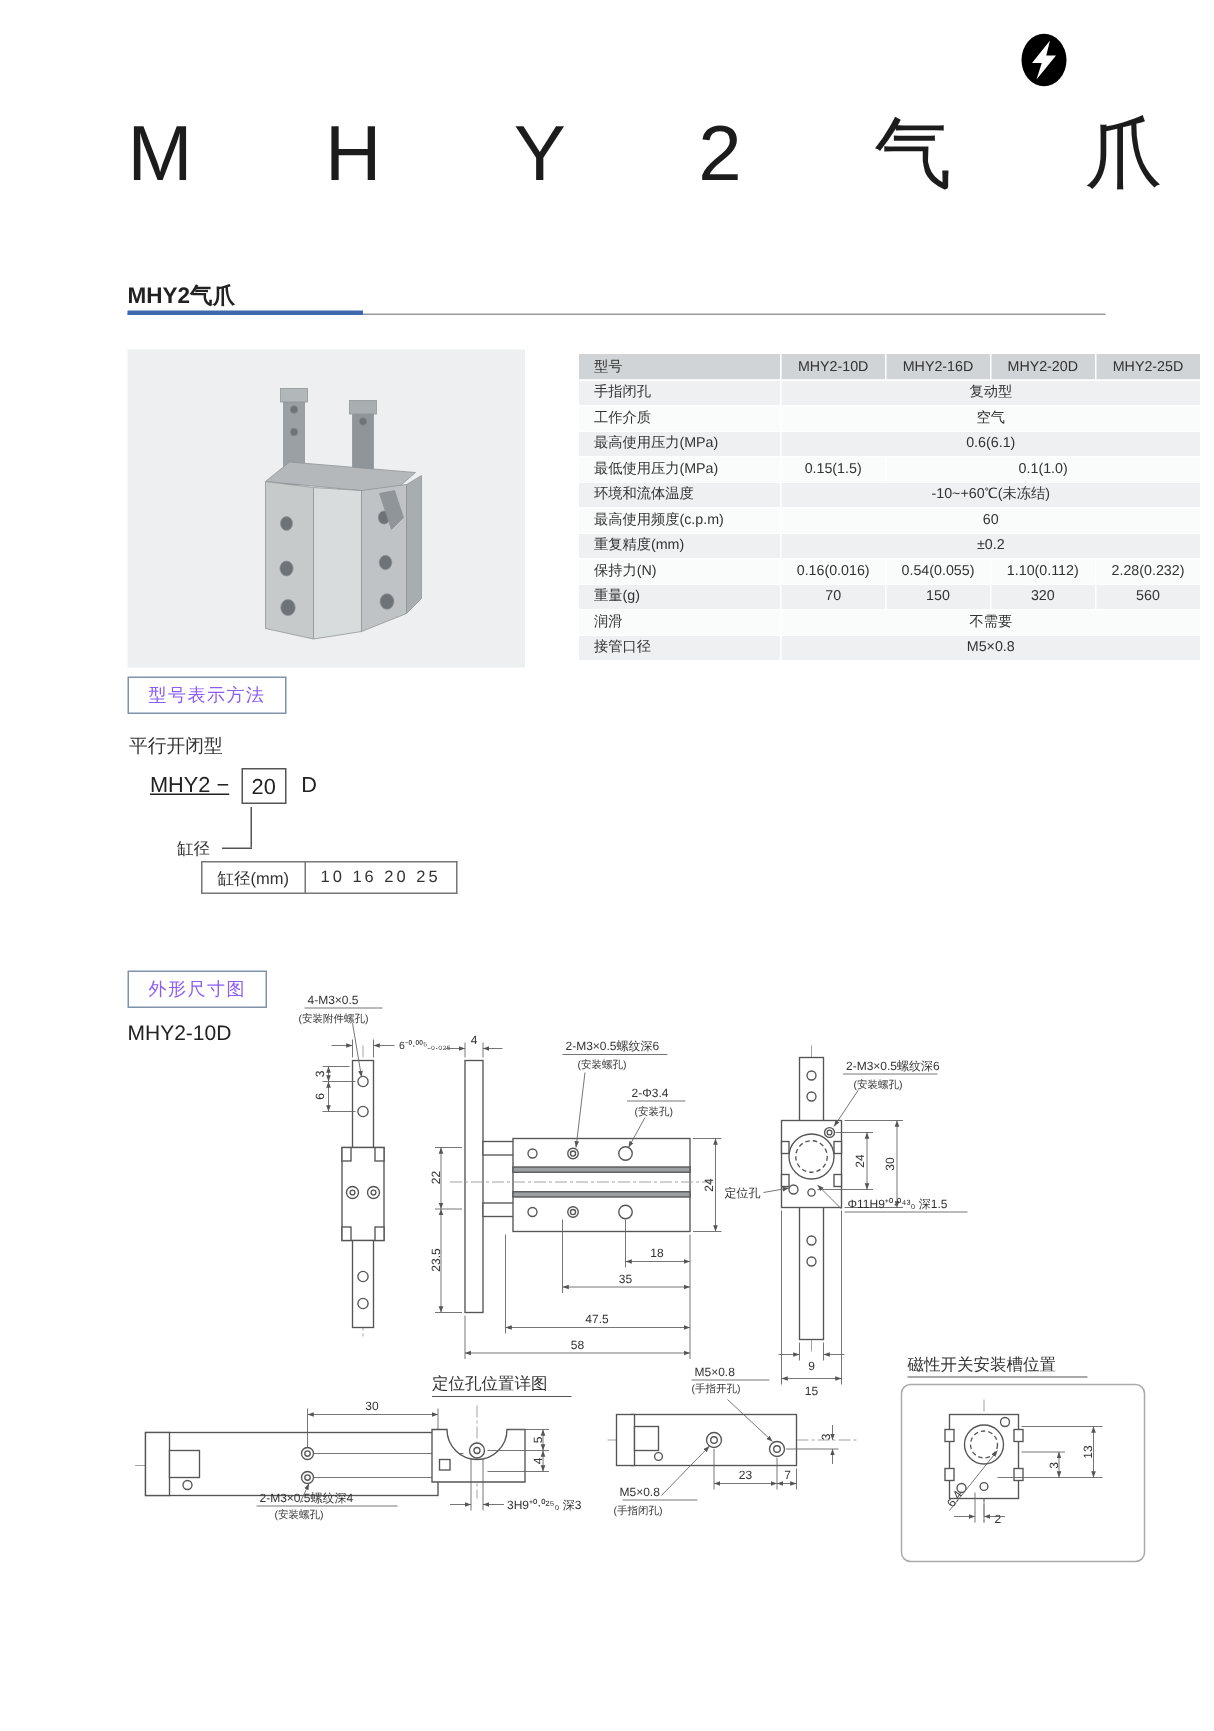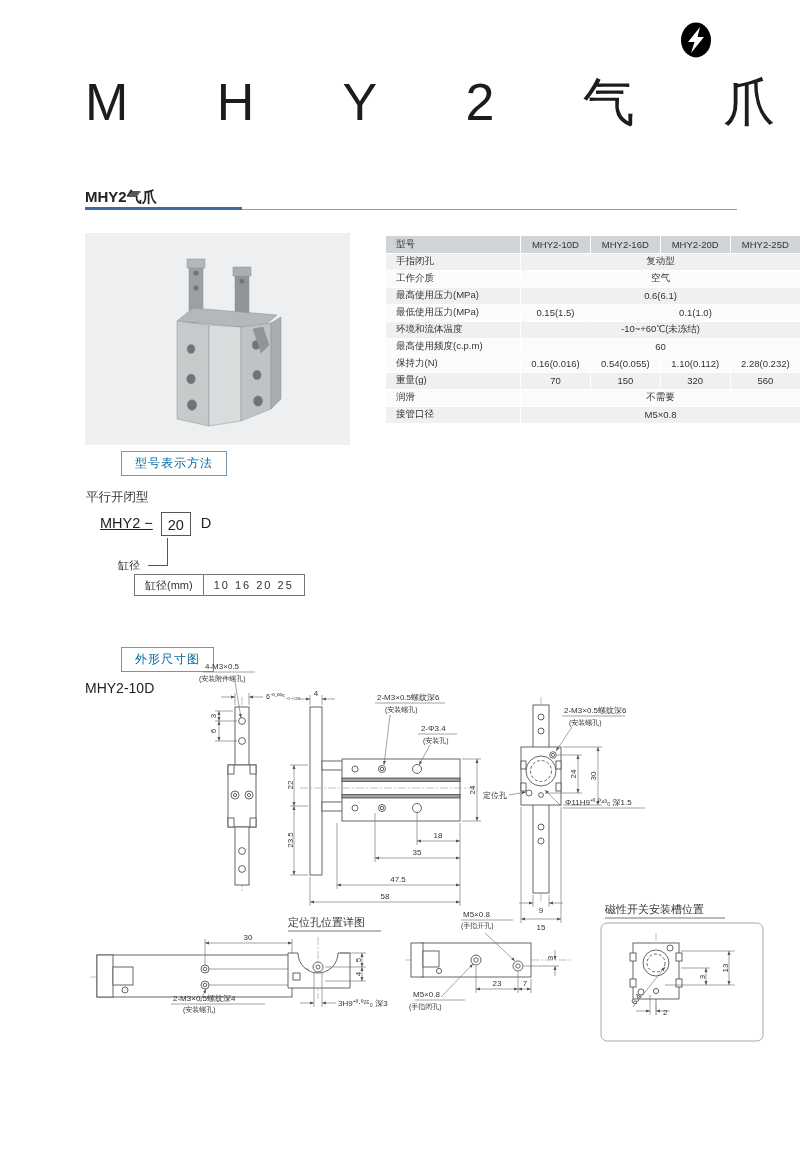--- a/index.html
+++ b/index.html
@@ -28,21 +28,21 @@
                 border-collapse:collapse; font-size:9.5px; color:#333; table-layout:fixed; }
   .spec-table td { height:17px; padding:1px 3px; text-align:center; vertical-align:middle;
                    border-bottom:1px solid #fff; border-left:1px solid #fff; }
   .spec-table td.lbl { text-align:left; padding-left:10px; }
   .spec-table tr.hd td { background:#d0d4d6; }
   .spec-table tr.odd td { background:#eef0f1; }
   .spec-table tr.even td { background:#fafbfb; }
 
   
   .tag-box { position:absolute; border:1px solid #7e93ab; background:#fff;
-             font-size:12px; color:#0369a1; padding:3px 13px; letter-spacing:1px;margin-left:36px; }
+             font-size:12px; color:#8b5cf6; padding:3px 13px; letter-spacing:1px; }
   .type-label { position:absolute; left:86px; top:489px; font-size:12.5px; color:#333; }
   .code-row { position:absolute; left:100px; top:512px; font-size:14.5px; color:#222; }
   .code-prefix { display:inline-block;text-decoration:underline; }
   .bore-box { display:inline-block; border:1px solid #555; width:30px; height:24px;
               text-align:center; line-height:24px; margin:0 10px 0 8px; vertical-align:middle; }
   .code-line-v { position:absolute; left:167px; top:538px; width:1px; height:27px; background:#555; }
   .code-line-h { position:absolute; left:148px; top:565px; width:20px; height:1px; background:#555; }
   .bore-callout { position:absolute; left:118px; top:558px; font-size:11px; color:#333; }
   .bore-table { position:absolute; left:118px; top:574px; border-collapse:collapse; font-size:11px;margin-left:16px; }
   .bore-table td { border:1px solid #777; height:21px; padding:0 10px; }
@@ -140,20 +140,24 @@
       <td colspan="3">0.1(1.0)</td>
     </tr>
     <tr class="odd">
       <td class="lbl">环境和流体温度</td>
       <td colspan="4">-10~+60℃(未冻结)</td>
     </tr>
     <tr class="even">
       <td class="lbl">最高使用频度(c.p.m)</td>
       <td colspan="4">60</td>
     </tr>
+    <tr class="odd">
+      <td class="lbl">重复精度(mm)</td>
+      <td colspan="4">±0.2</td>
+    </tr>
     <tr class="even">
       <td class="lbl">保持力(N)</td>
       <td>0.16(0.016)</td>
       <td>0.54(0.055)</td>
       <td>1.10(0.112)</td>
       <td>2.28(0.232)</td>
     </tr>
     <tr class="odd">
       <td class="lbl">重量(g)</td>
       <td>70</td>

